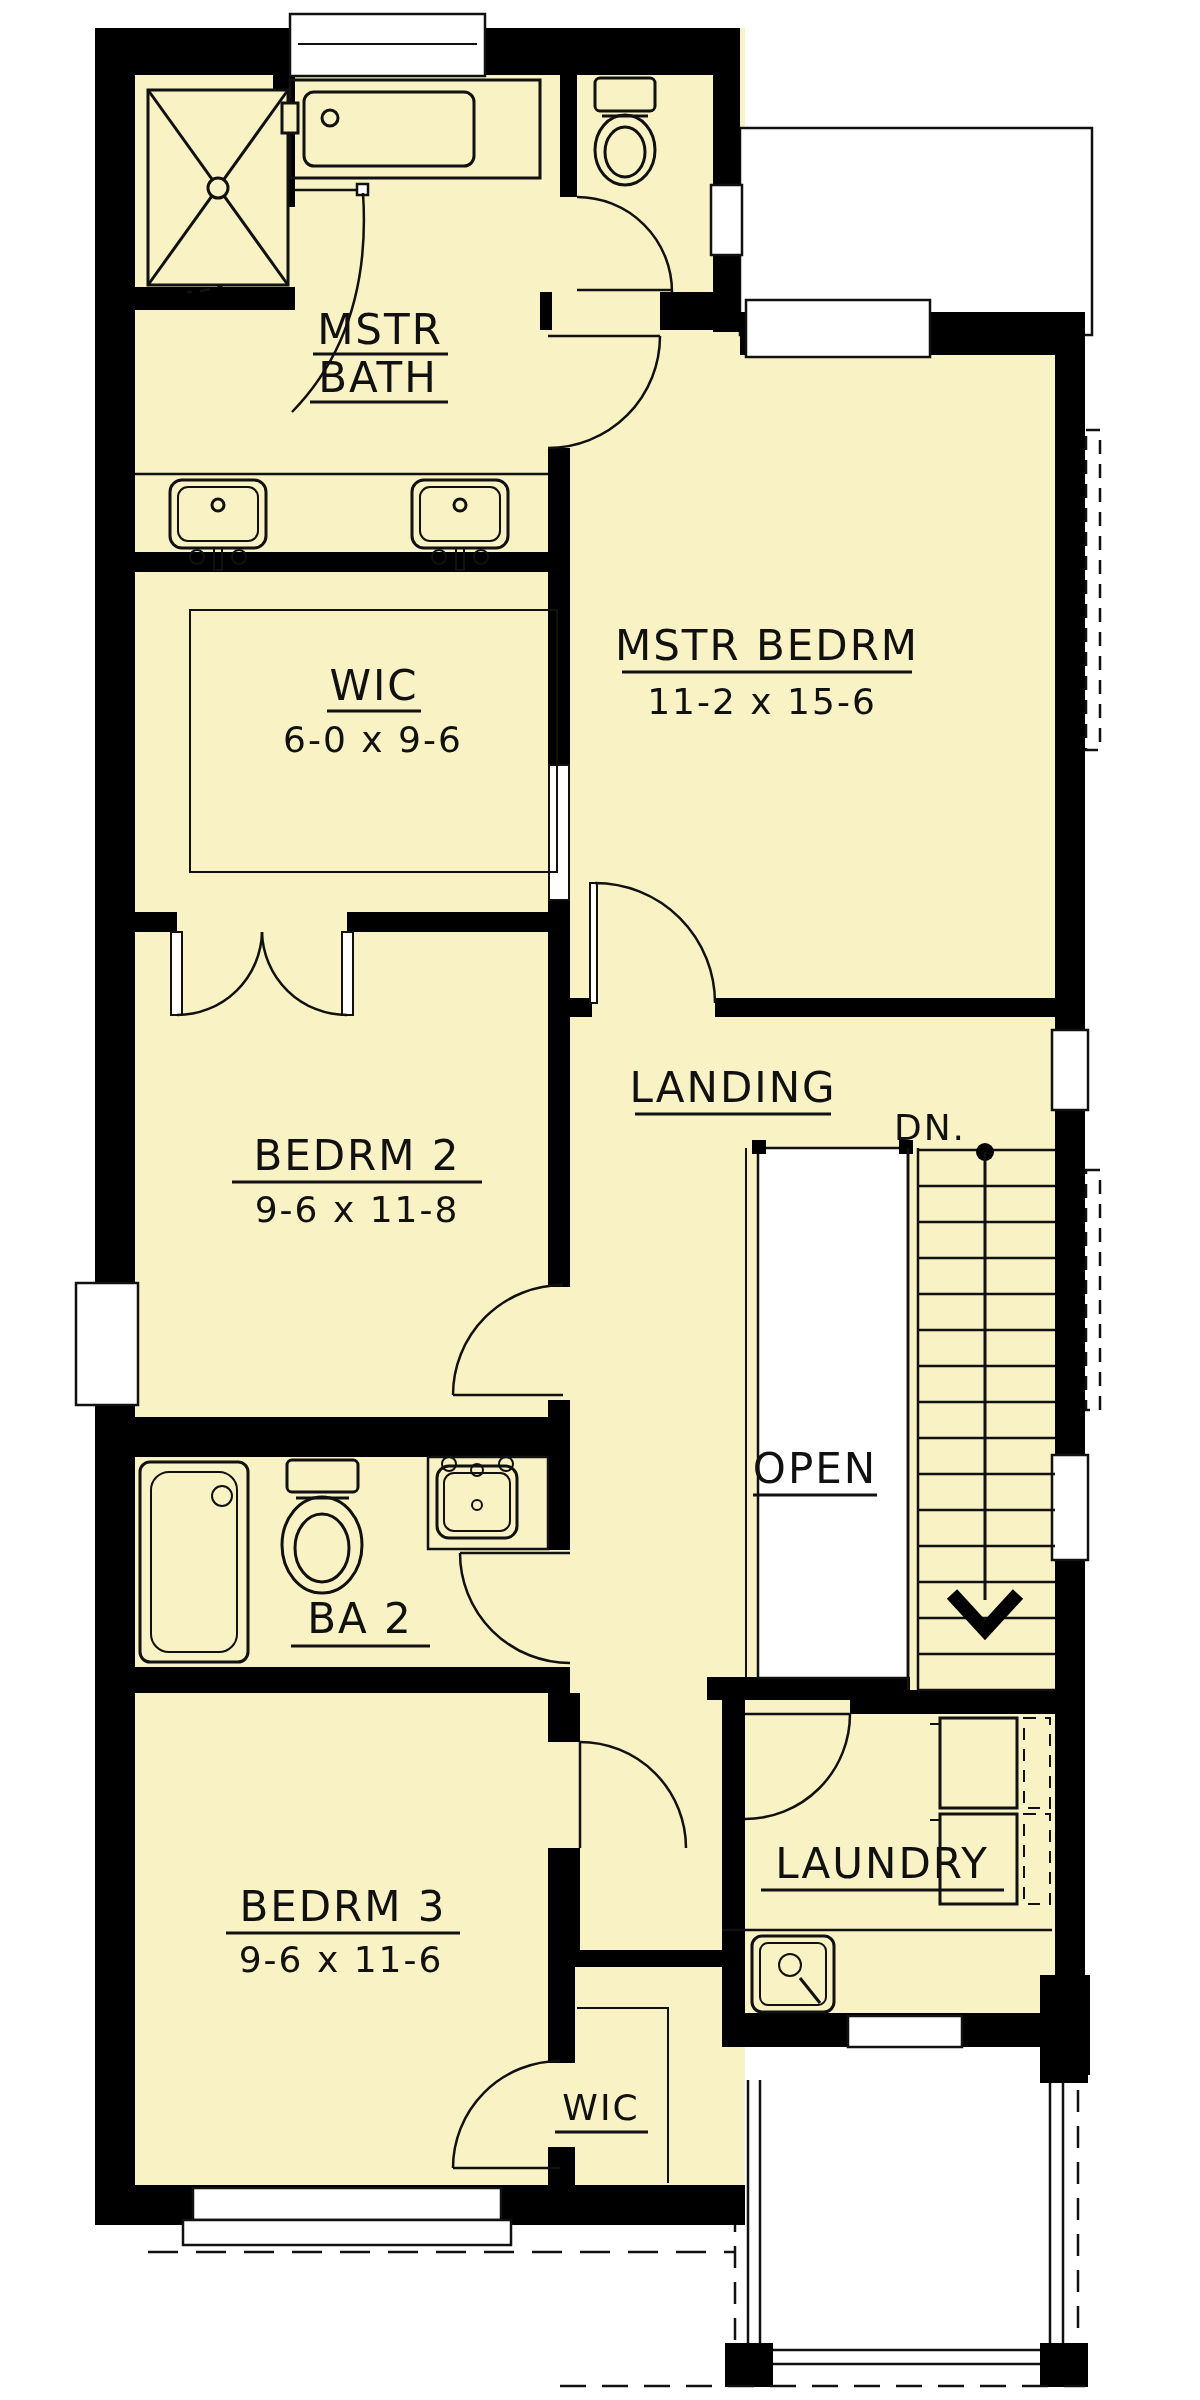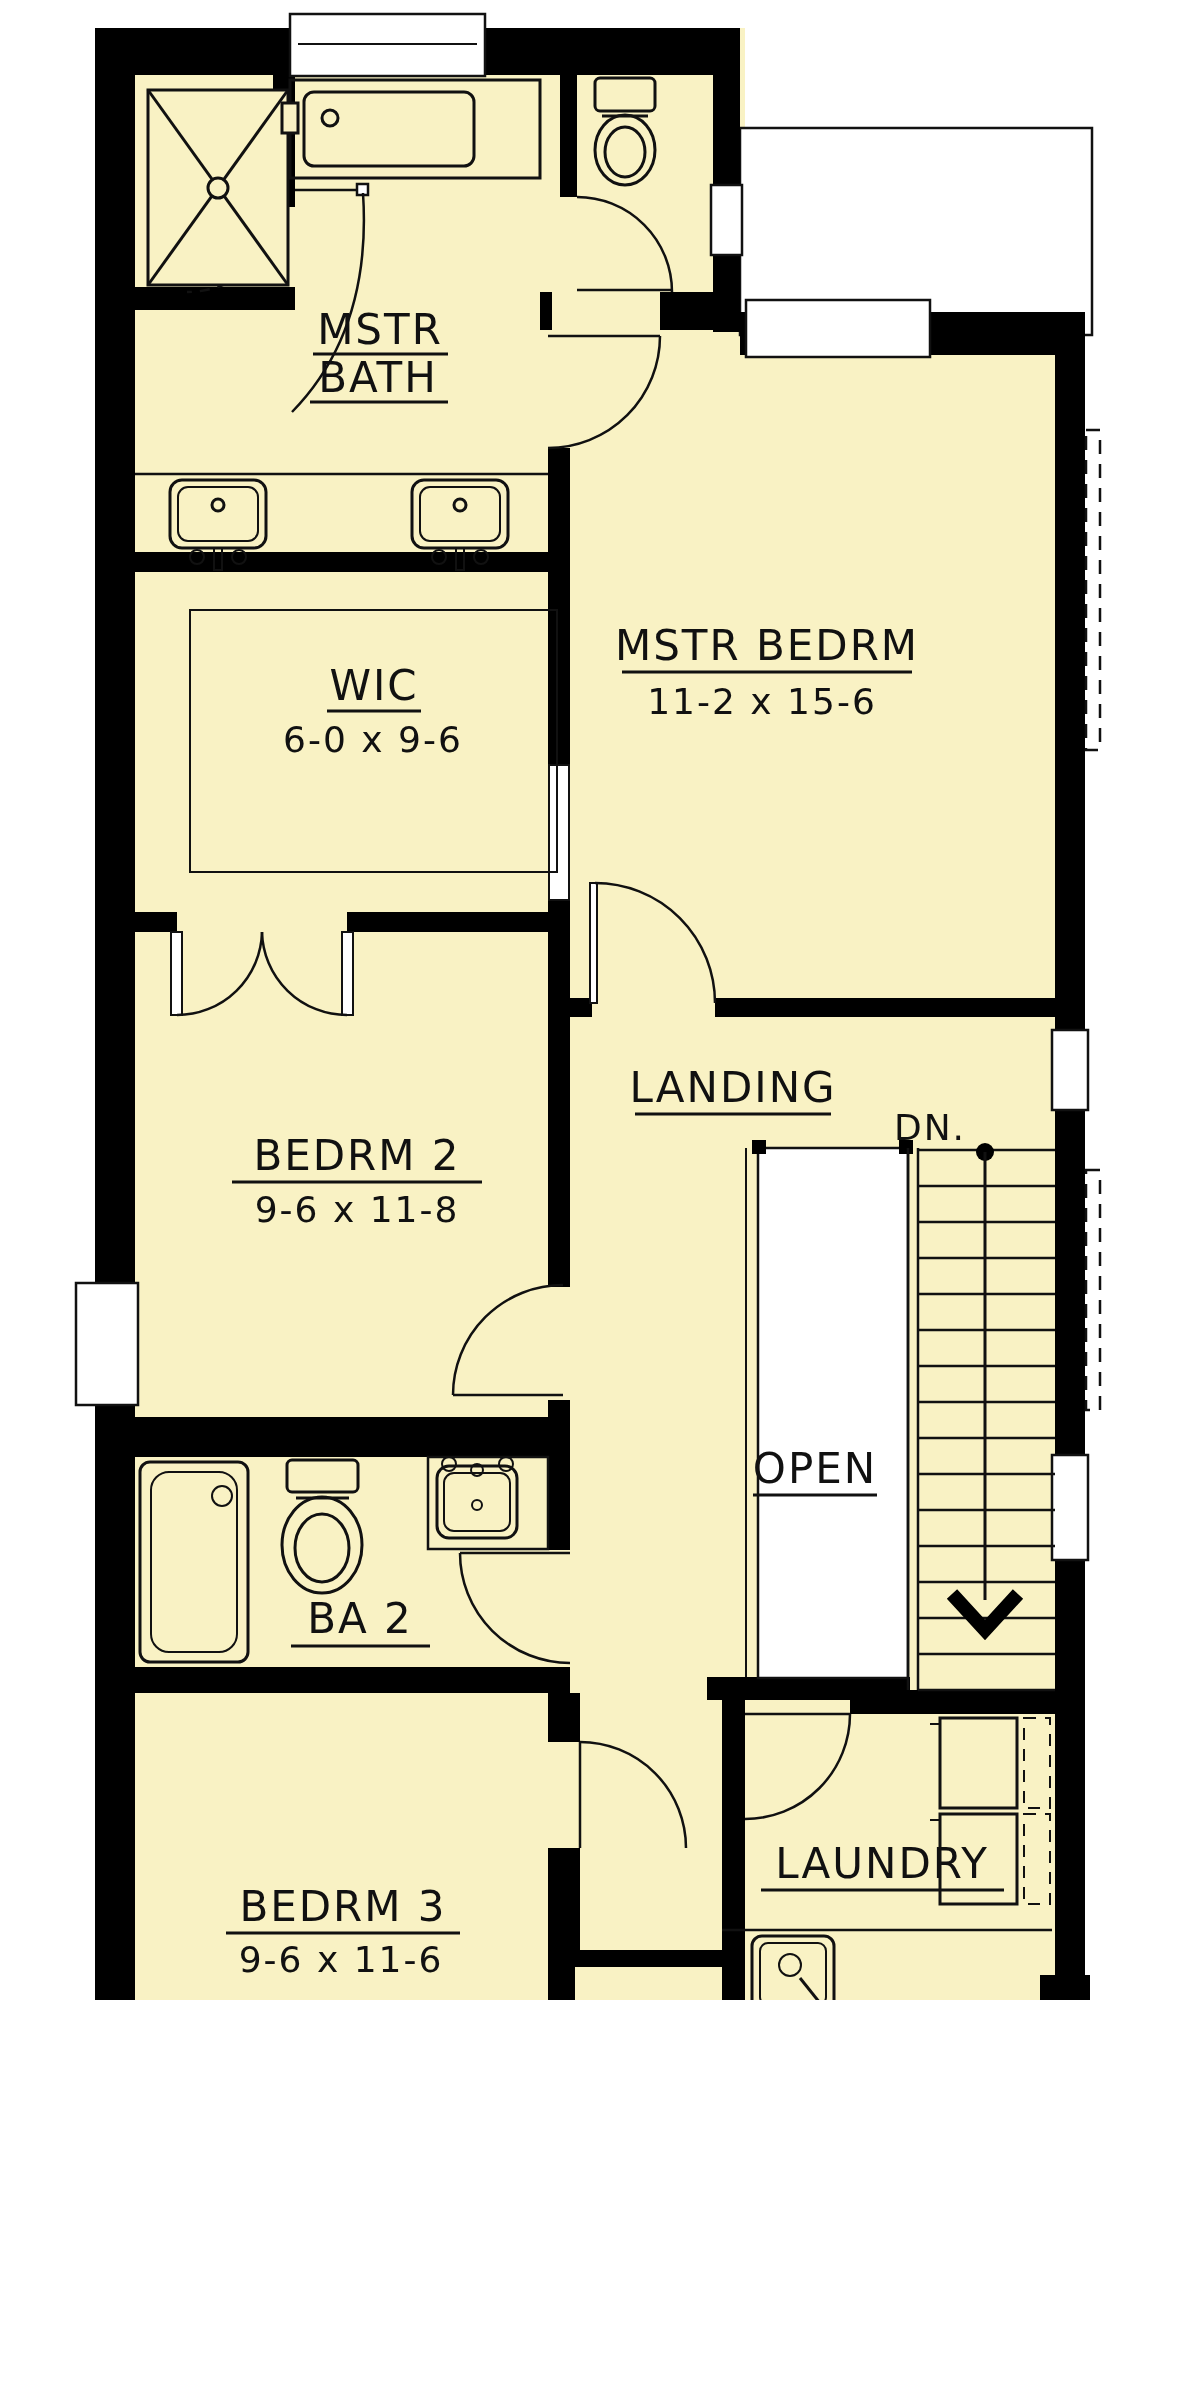--- a/index.html
+++ b/index.html
@@ -1,16 +1,16 @@
 <!DOCTYPE html>
 <html><head>
 <meta charset="utf-8">
 <style>
   html,body{margin:0;padding:0;background:#ffffff;}
-  .plan-wrap{position:relative;width:1200px;height:2000px;background:#ffffff;overflow:hidden;}
+  .plan-wrap{position:relative;width:1200px;height:2400px;background:#ffffff;overflow:hidden;}
   svg{display:block;}
   text{font-family:"DejaVu Sans","Liberation Sans",sans-serif;fill:#111;letter-spacing:2px;}
   .room-label{font-size:42px;}
   .room-dims{font-size:36px;}
   .small-label{font-size:36px;}
 </style>
 </head>
 <body>
 
 <div class="plan-wrap">

